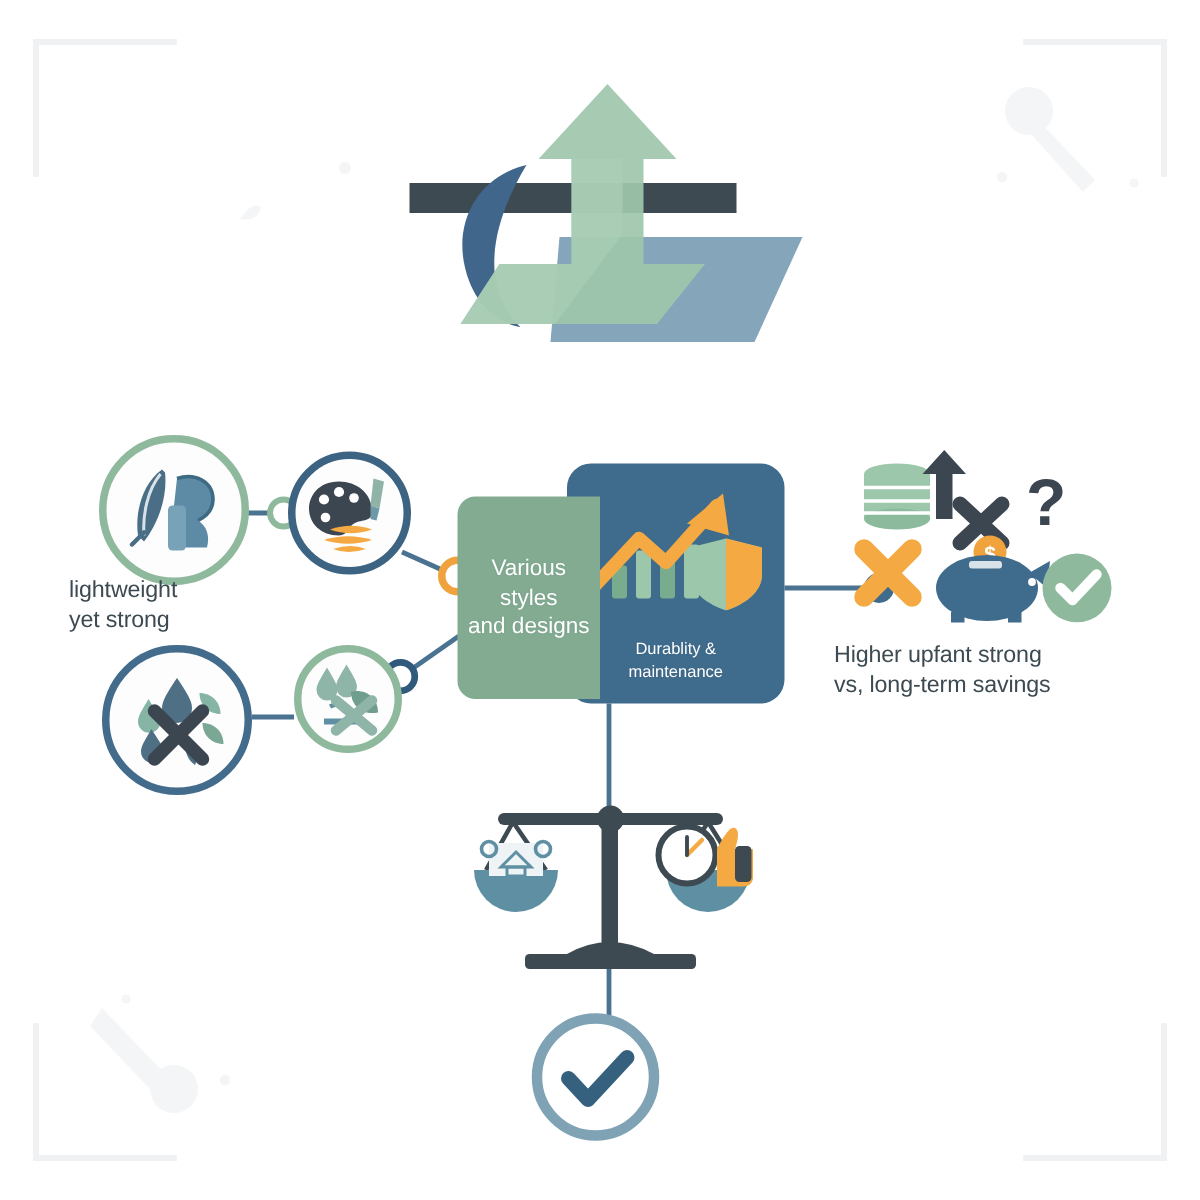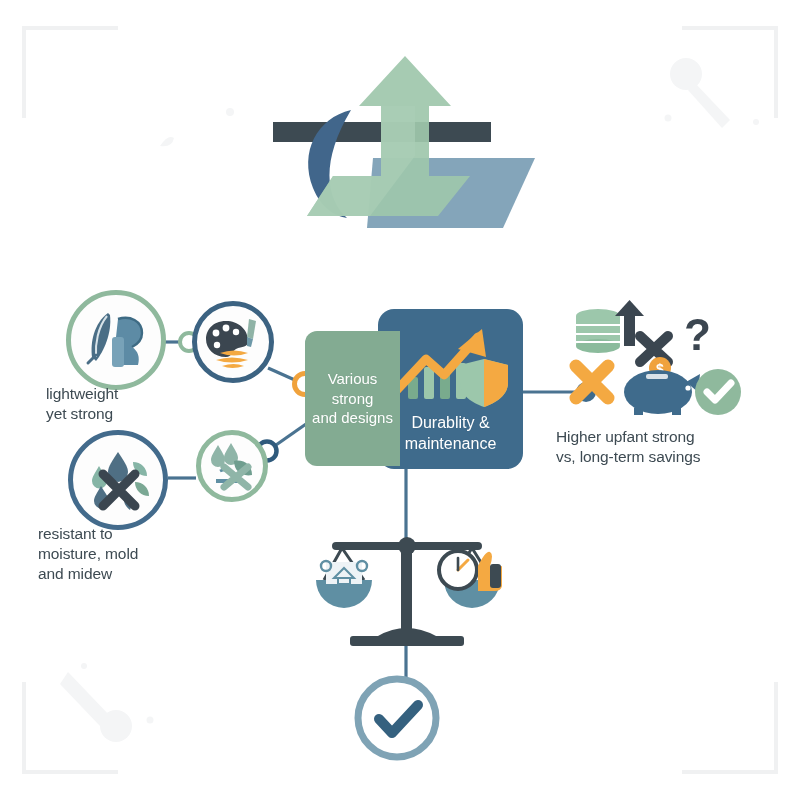--- a/index.html
+++ b/index.html
@@ -52,21 +52,21 @@
   }
   #card-green{
     left:305px;top:331px;width:95px;height:135px;
     background:#83ab92;border-radius:12px 0 0 12px;
     font-size:15px;line-height:1.3;justify-content:center;
     padding-bottom:0;z-index:3;
   }
   #card-blue{
     left:378px;top:309px;width:145px;height:160px;
     background:#3f6b8c;border-radius:16px;
-    font-size:16px;line-height:1.3;z-index:2;padding-bottom:14px;
+    font-size:11px;line-height:1.3;z-index:2;padding-bottom:14px;
   }
   #card-blue .card-label{position:relative;z-index:4;}
   .card-label{text-shadow:0 0 2px rgba(0,0,0,.08);}
 
   
   #durability-icon{position:absolute;left:8px;top:6px;width:130px;height:92px;}
 
   
   #cost-cluster{left:560px;top:300px;width:185px;height:115px;}
   
@@ -181,38 +181,35 @@
       <path d="M14 18 C10 25 7 29 7 33 a7.5 7.5 0 0 0 15 0 C22 29 18 25 14 18 Z" fill="#86b5a6"></path>
       <path d="M16 38 C12 45 9 49 9 53 a7.5 7.5 0 0 0 15 0 C24 49 20 45 16 38 Z" fill="#4f6f84"></path>
 
       <path d="M48 14 C56 14 62 20 62 28 C54 28 48 22 48 14 Z" fill="#86b5a6"></path>
       <path d="M50 34 C58 34 64 40 64 48 C56 48 50 42 50 34 Z" fill="#7ba894"></path>
       <path d="M40 44 C46 48 48 56 45 62 C39 58 37 50 40 44 Z" fill="#4f6f84"></path>
 
       <path d="M18 26 L50 58 M50 26 L18 58" stroke="#3b4650" stroke-width="9" stroke-linecap="round"></path>
     </svg>
   </div>
-  <div class="caption" style="left:38px;top:524px;width:162px;">resistant to
-moisture, mold
-and midew</div>
 
   <div class="node-circle ring-green" style="left:196px;top:430px;width:72px;height:72px;">
     <svg width="52" height="50" viewBox="0 0 52 50">
       <path d="M12 4 C8 11 5 15 5 19 a7 7 0 0 0 14 0 C19 15 16 11 12 4 Z" fill="#8fb5a8"></path>
       <path d="M25 2 C21 9 18 13 18 17 a7 7 0 0 0 14 0 C32 13 29 9 25 2 Z" fill="#8fb5a8"></path>
       <path d="M28 20 C38 18 46 24 46 34 C36 36 28 30 28 20 Z" fill="#6f9e8f"></path>
       <path d="M10 38 L32 38 L32 42 L10 42 Z" fill="#5f8fa3"></path>
       <path d="M14 30 q8 -4 14 4" stroke="#5f8fa3" stroke-width="3" fill="none"></path>
       <path d="M18 26 L42 46 M42 26 L18 46" stroke="#8fb5a8" stroke-width="7" stroke-linecap="round"></path>
     </svg>
   </div>
 
   <div class="card" id="card-green">
     <span class="card-label">Various
-strong
+styles
 and designs</span>
   </div>
 
   <div class="card" id="card-blue">
     <svg id="durability-icon" viewBox="0 0 130 92">
 
       <rect x="22" y="62" width="10" height="22" rx="2" fill="#79ab8d"></rect>
       <rect x="38" y="52" width="10" height="32" rx="2" fill="#9cc7ab"></rect>
       <rect x="54" y="56" width="10" height="28" rx="2" fill="#79ab8d"></rect>
       <rect x="70" y="48" width="10" height="36" rx="2" fill="#9cc7ab"></rect>

